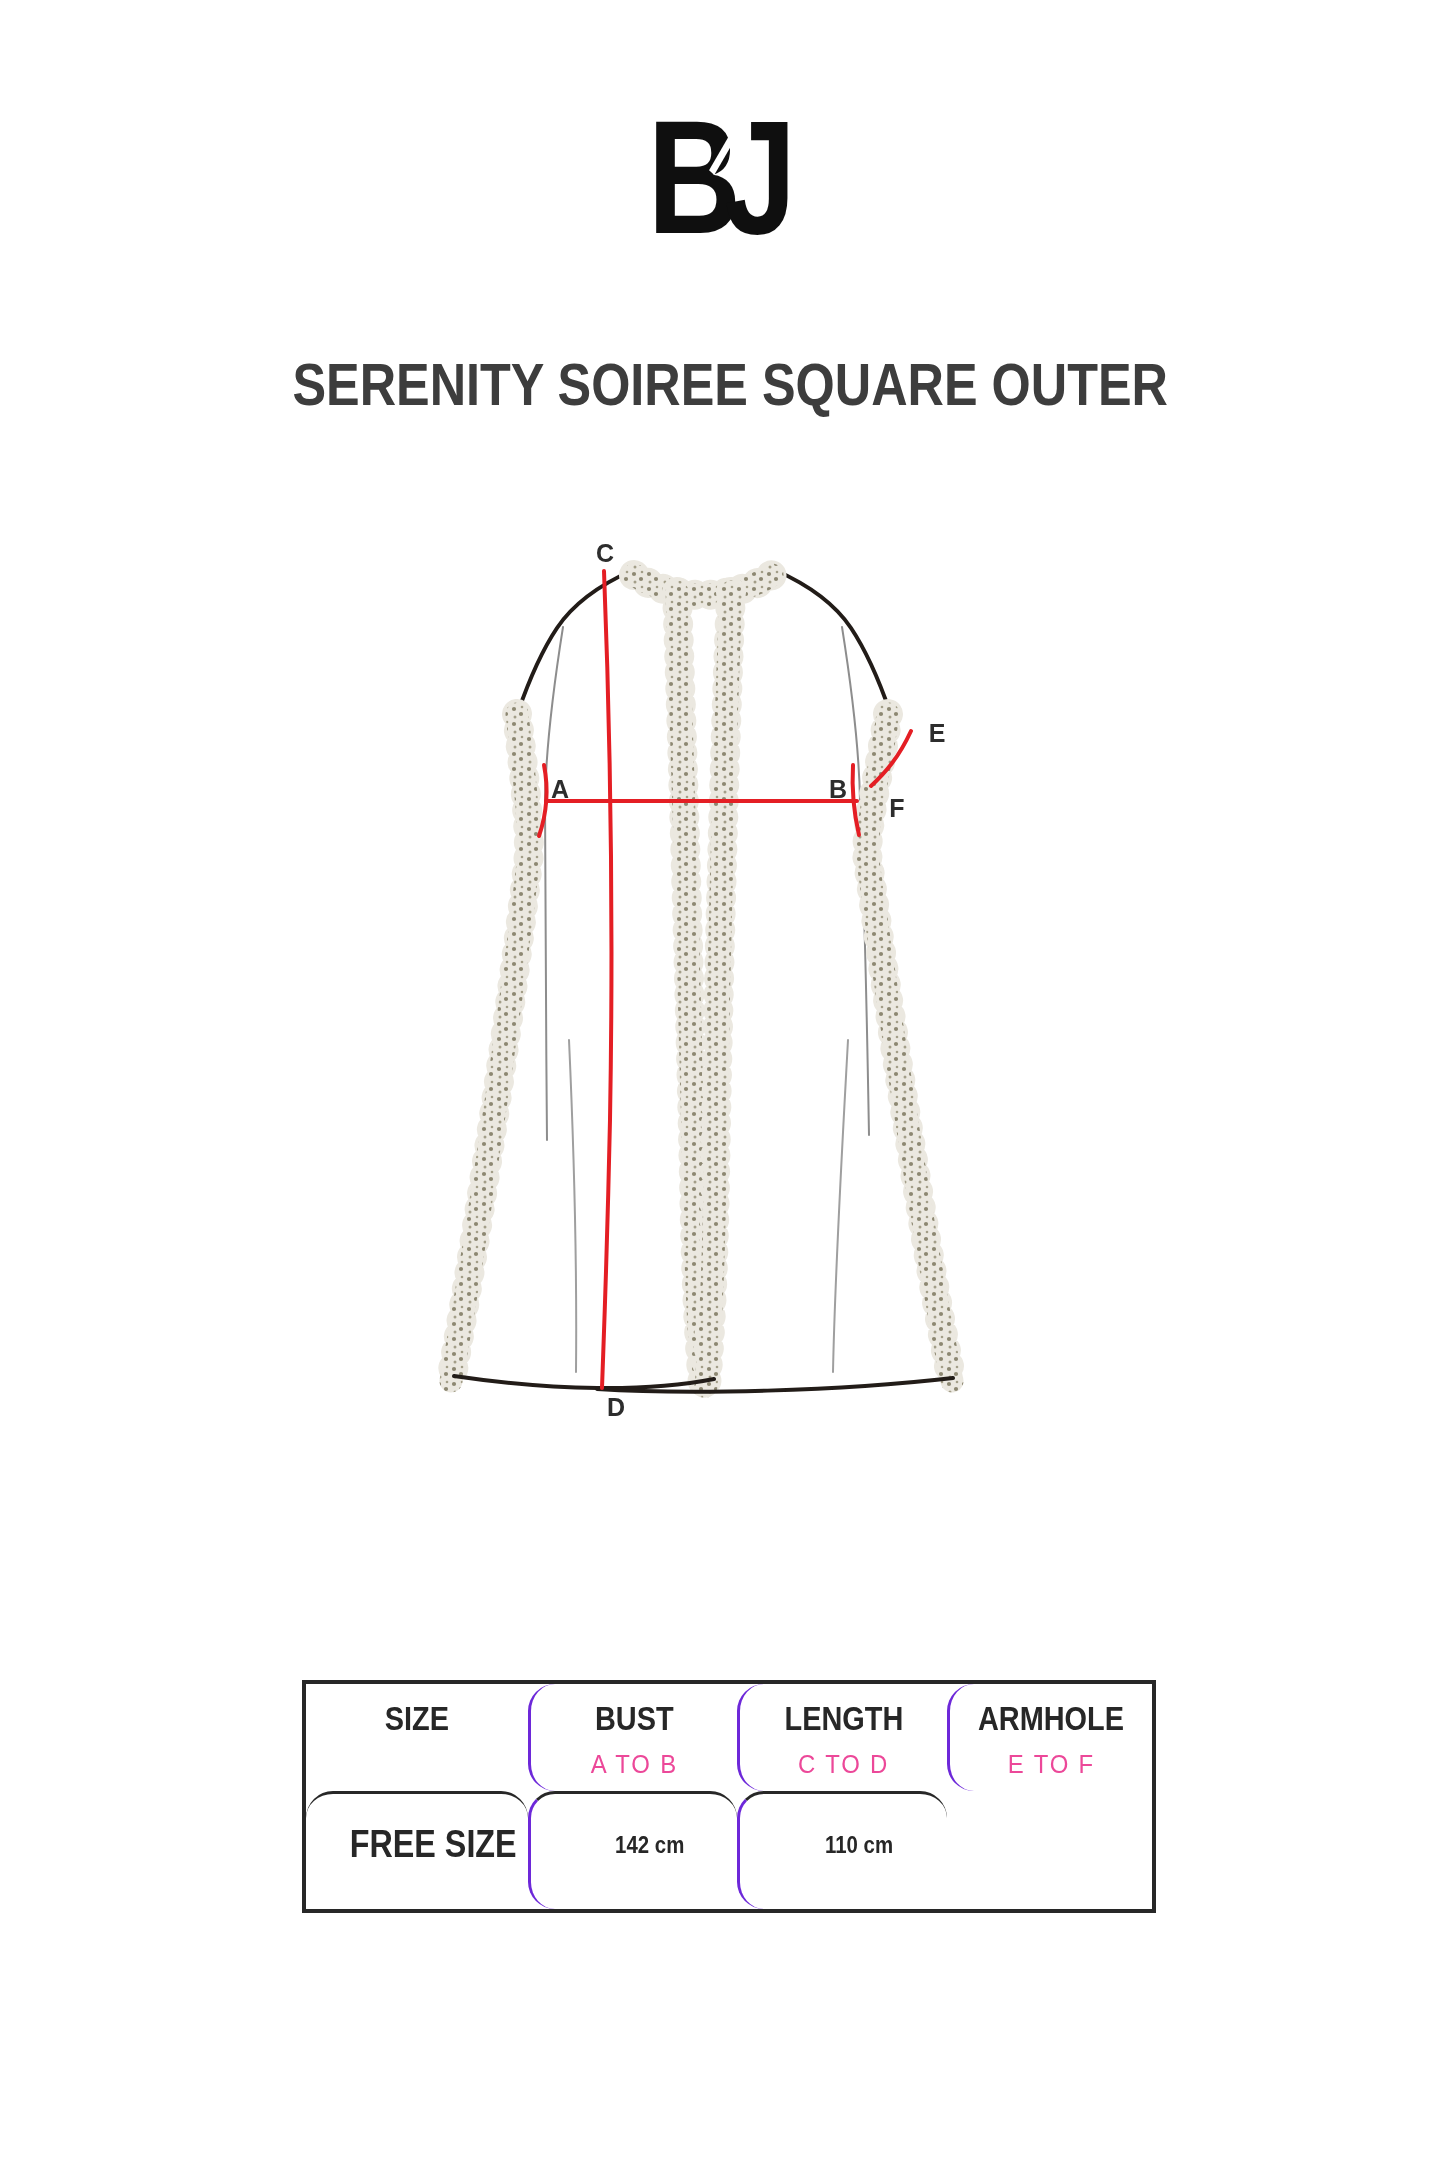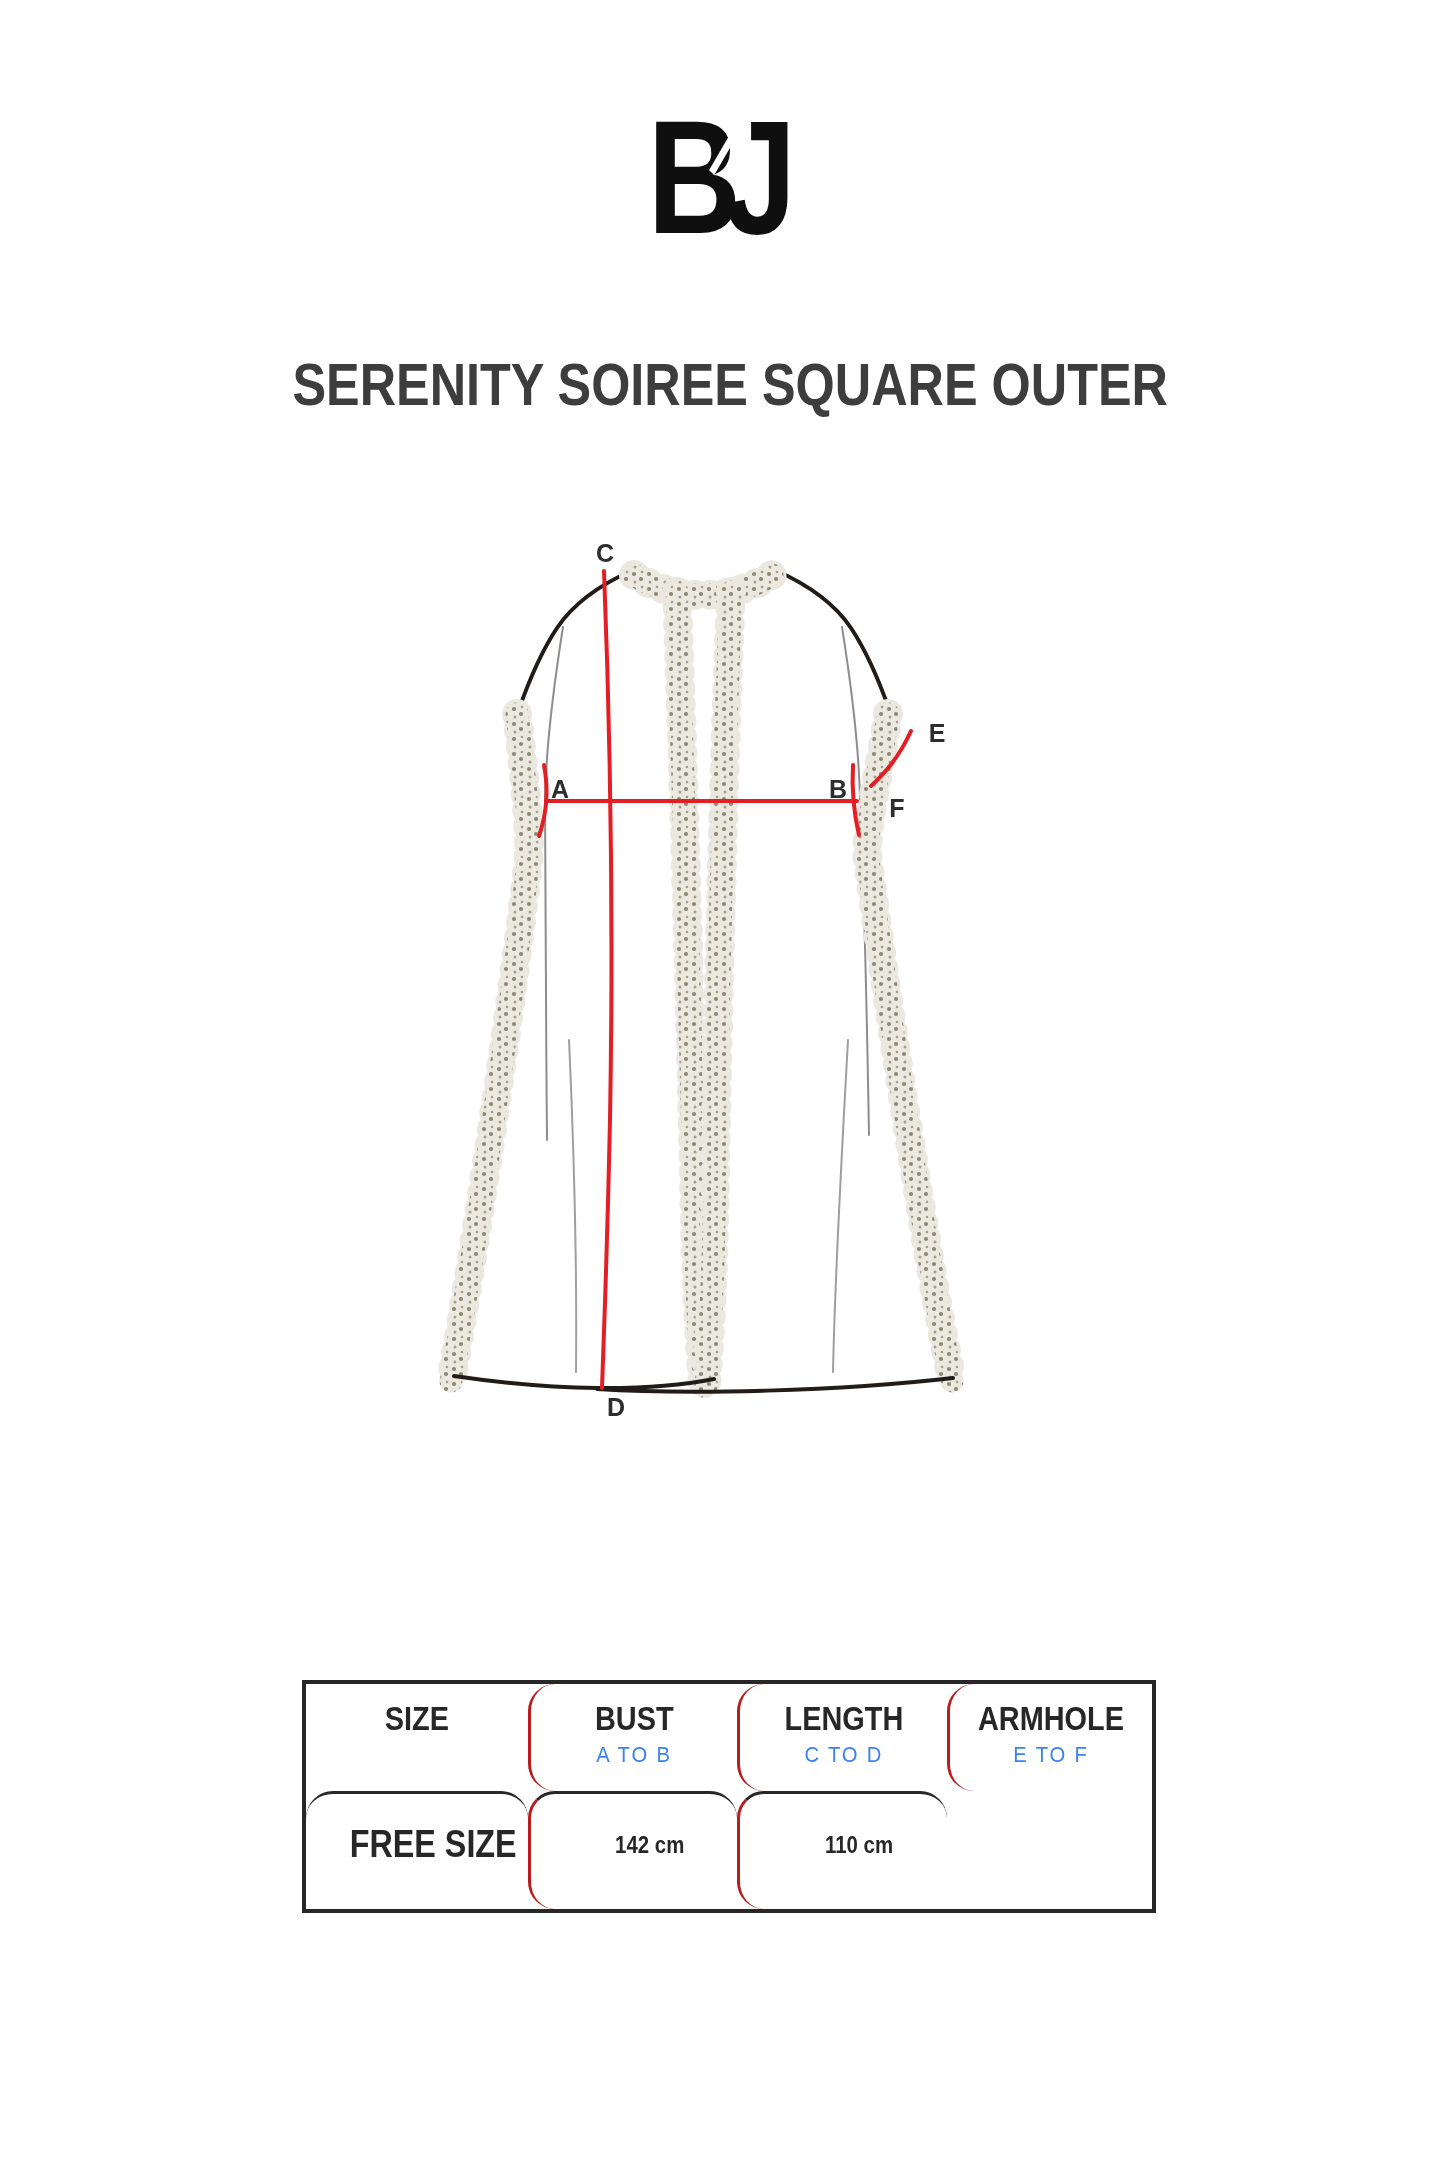--- a/index.html
+++ b/index.html
@@ -47,26 +47,26 @@
   .measure{fill:none;stroke:#e41e24;stroke-width:4;stroke-linecap:round;}
   .pt-label{font-family:"Liberation Sans",sans-serif;font-size:25px;font-weight:bold;fill:#2d2d2d;text-anchor:middle;}
   
   .size-table{
     position:absolute;left:302px;top:1680px;width:854px;height:233px;
     box-sizing:border-box;border:4px solid #272727;
     display:grid;grid-template-columns:222px 209px 210px 1fr;grid-template-rows:107px 1fr;
     color:#272727;
   }
   .cell{box-sizing:border-box;text-align:center;border-radius:27px;}
-  .cell.cb{border-left:3px solid #b91c1c;}
+  .cell.cb{border-left:3px solid #6d28d9;}
   .cell.rb{border-top:3px solid #272727;}
   .head{padding-top:16px;}
   .head .main{font-size:34px;font-weight:bold;line-height:1.1;}
   .head .main span,.data span{display:inline-block;transform:scaleX(0.85);transform-origin:center;white-space:nowrap;}
-  .head .sub{margin-top:5px;font-size:22px;font-weight:400;letter-spacing:2px;color:#3b82f6;}
+  .head .sub{margin-top:12px;font-size:26px;font-weight:400;letter-spacing:2px;color:#ec4899;}
   .head .sub span{display:inline-block;transform:scaleX(0.92);transform-origin:center;white-space:nowrap;}
   .data{display:flex;align-items:center;justify-content:center;padding-bottom:14px;font-weight:bold;padding-left:32px;}
   .data.size-name{font-size:38px;}
   .data.value{font-size:24px;}
 </style>
 </head>
 <body>
 
 <div class="page">
 

